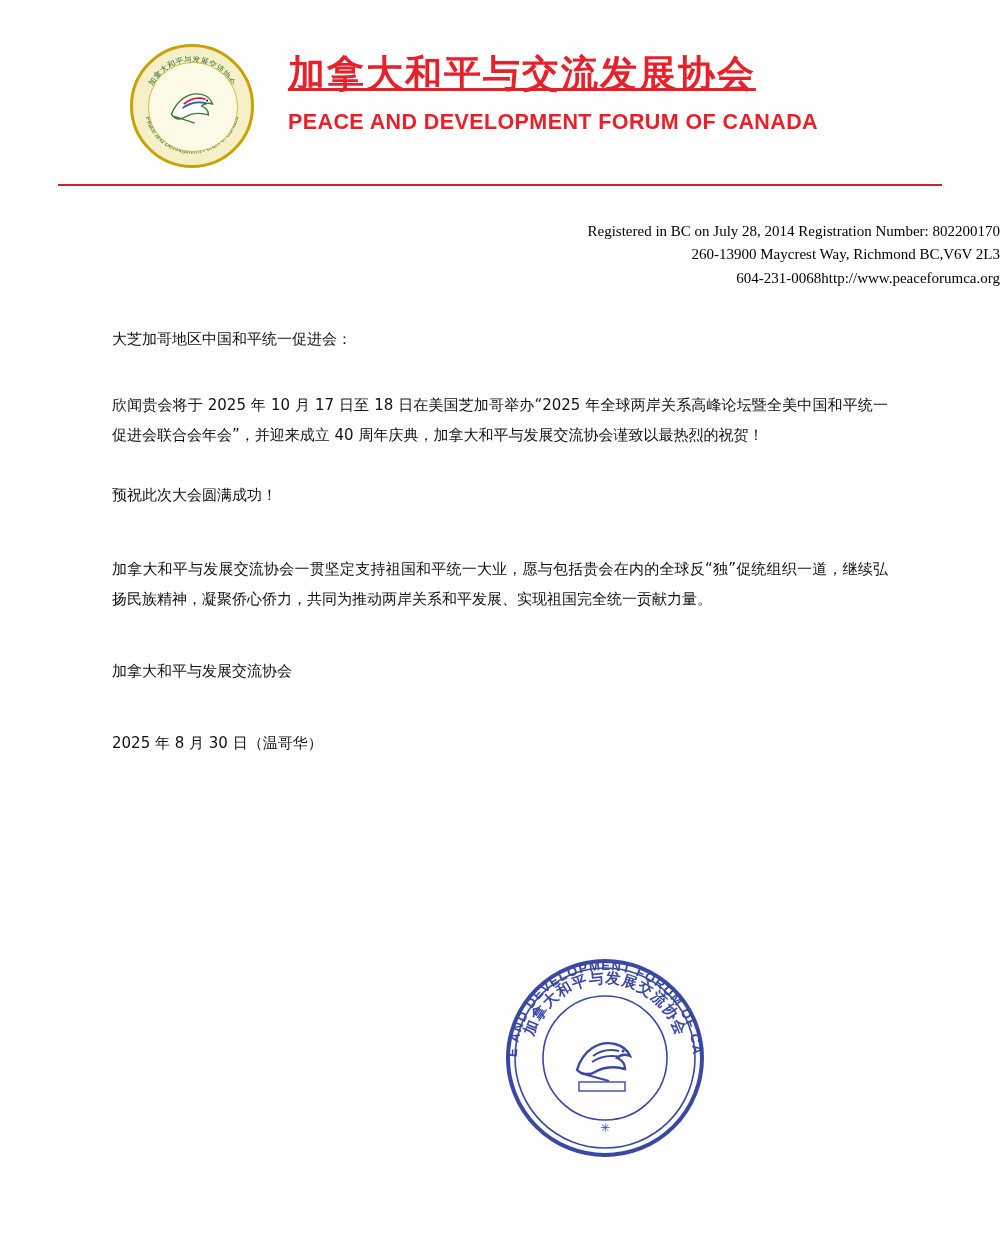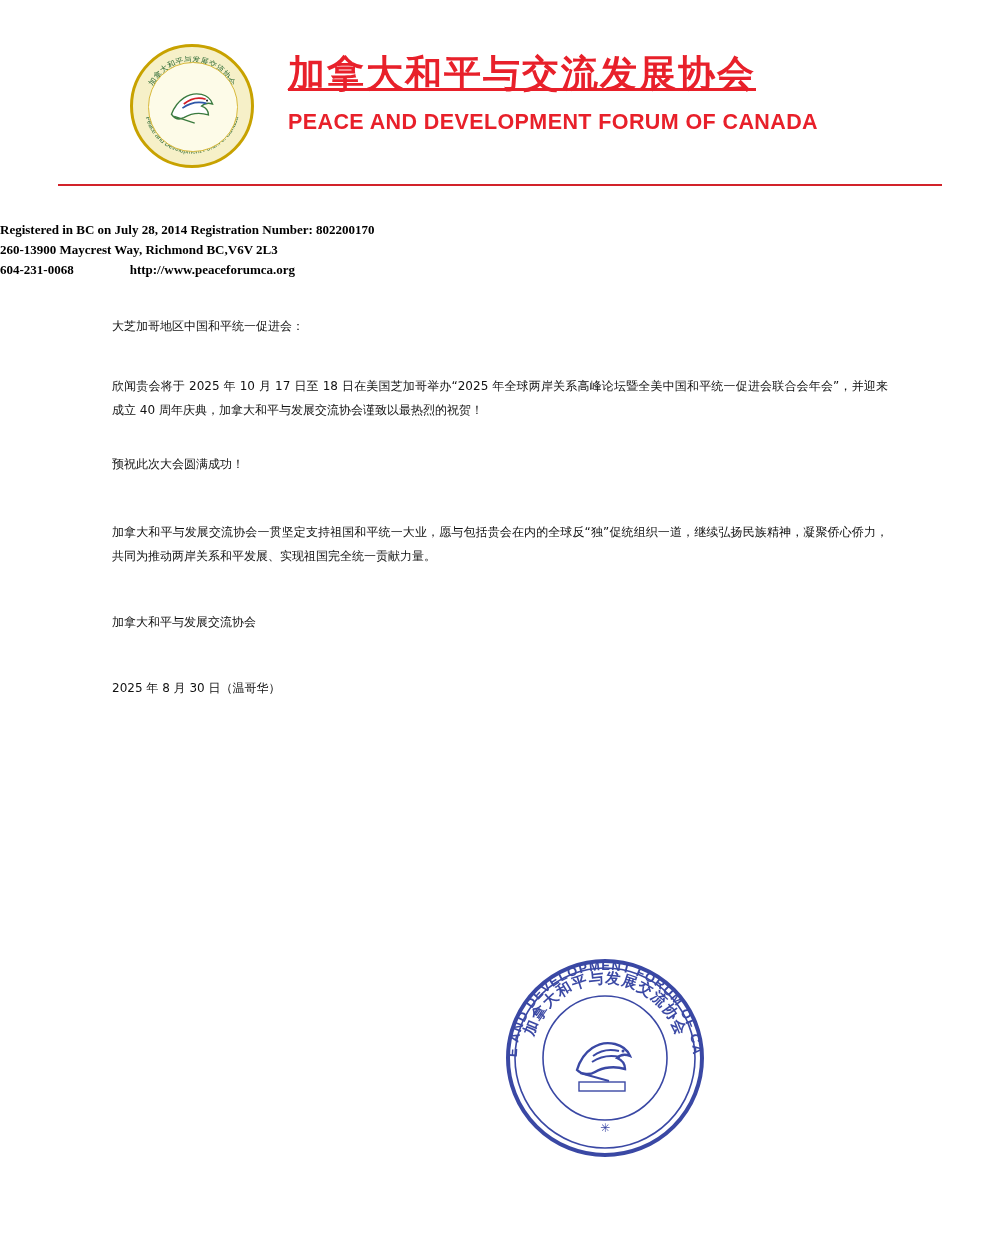--- a/index.html
+++ b/index.html
@@ -87,34 +87,33 @@
   }
   .rule {
     margin: 16px 58px 0 58px;
     height: 2px;
     background: #d2232a;
   }
 
   
   .reg-block {
     margin-top: 34px;
-    text-align: left;
+    text-align: right;
     font-family: "Liberation Serif", serif;
-    font-size: 13px;
+    font-size: 15px;
     line-height: 1.55;
     color: #000;
-    font-weight: bold;
-  }
-  .reg-line3 span.phone { margin-right: 56px; }
+  }
+  .reg-line3 span.phone { }
 
   
   .doc-body {
     margin: 34px 112px 8px 112px;
     font-family: "DejaVu Sans", "Liberation Sans", sans-serif;
-    font-size: 12px;
+    font-size: 15px;
     line-height: 2.0;
     color: #111;
     position: relative;
     z-index: 2;
   }
   .para {
     margin: 0 0 30px 0;
     text-align: justify;
     text-justify: inter-ideograph;
   }

